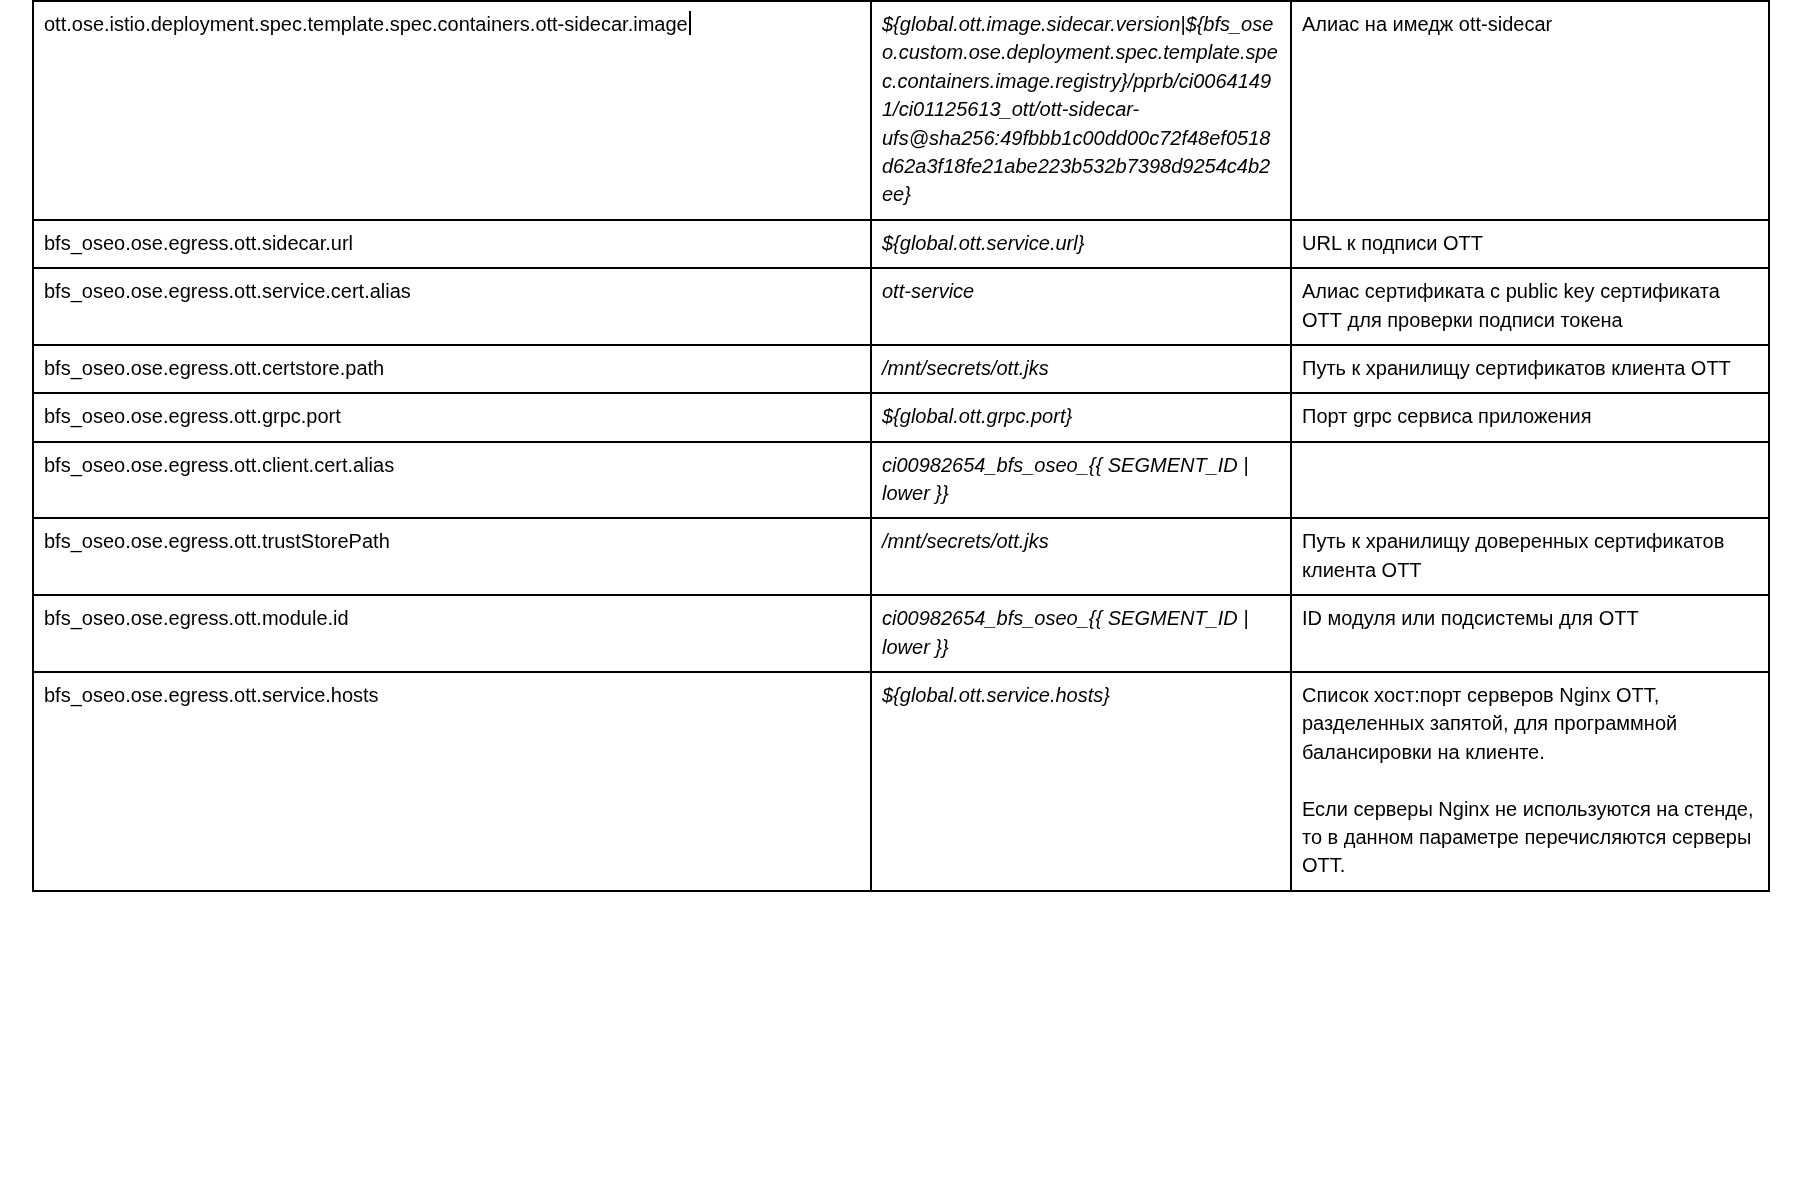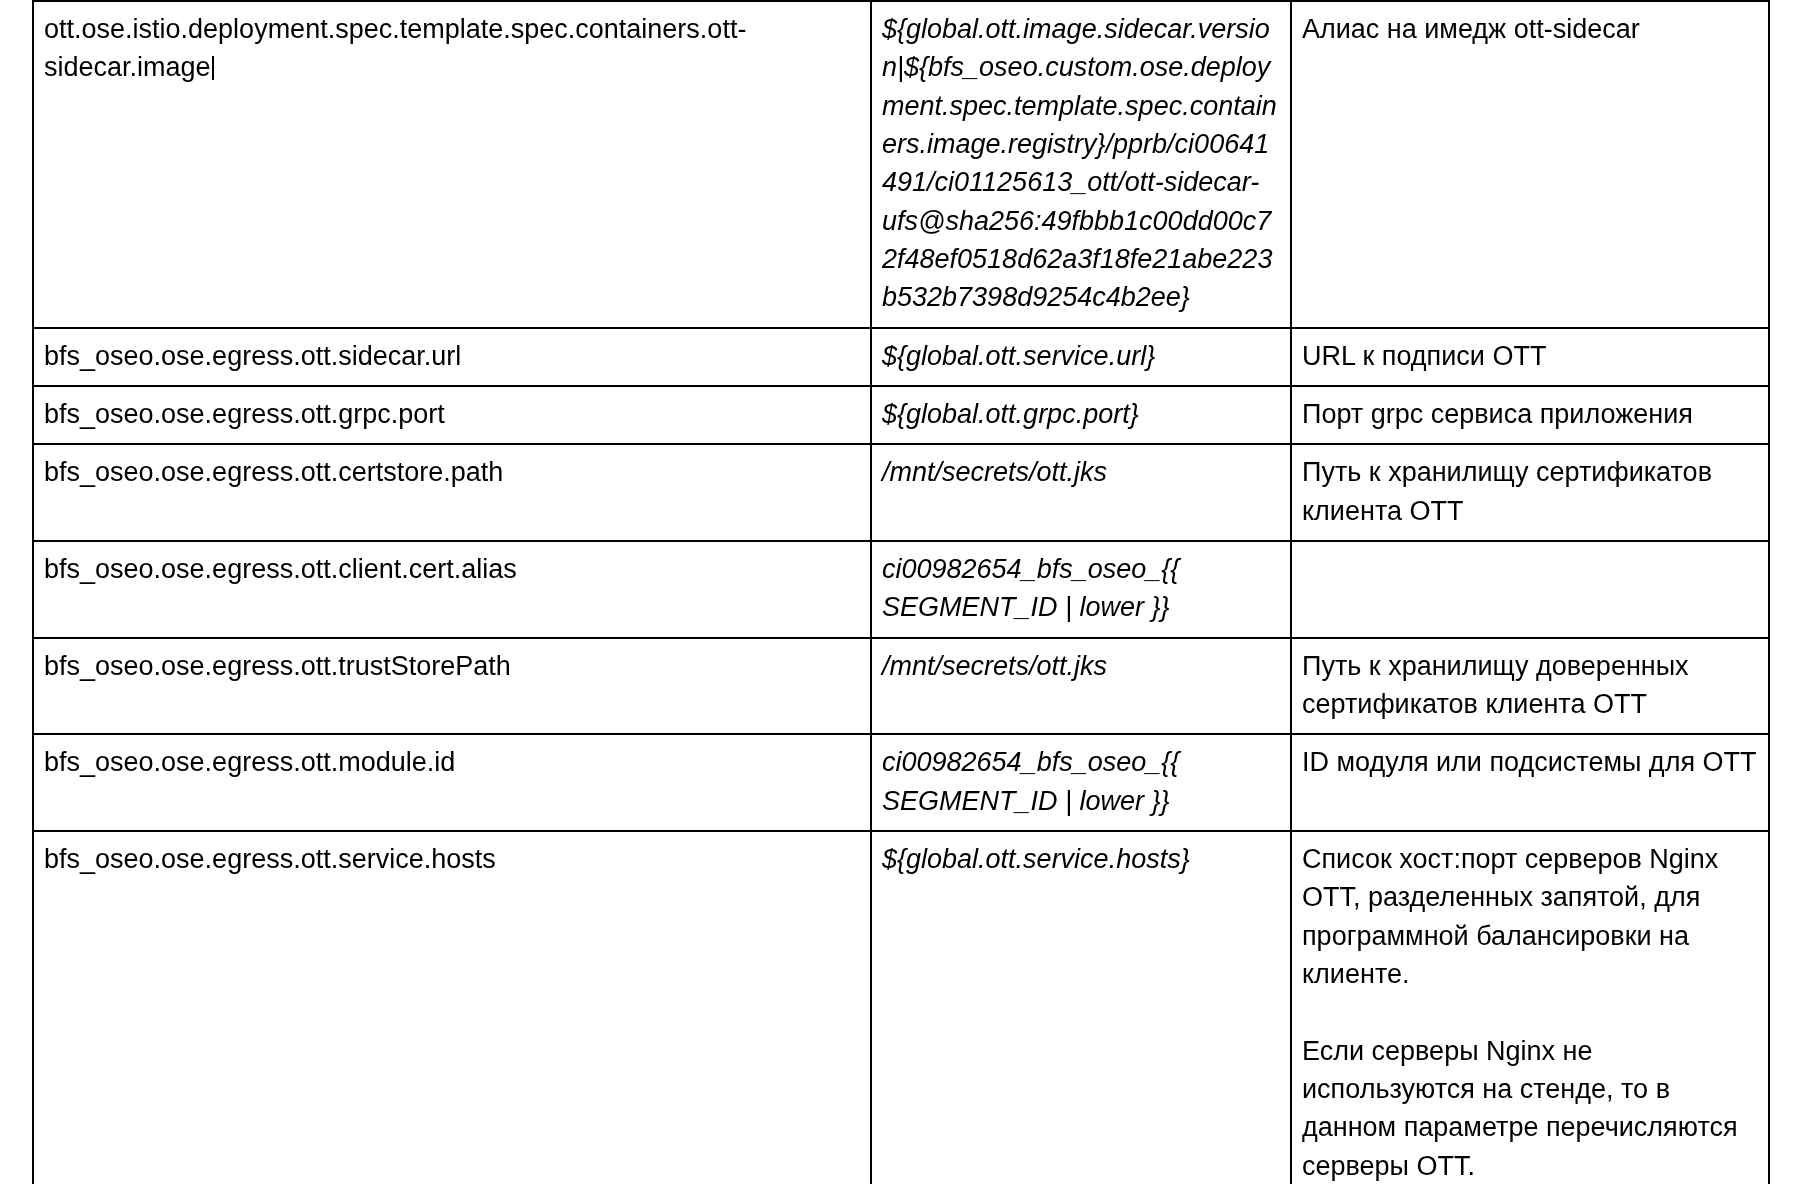--- a/index.html
+++ b/index.html
@@ -22,21 +22,21 @@
   table.params {
     border-collapse: collapse;
     width: 1736px;
     table-layout: fixed;
     margin-top: 0px;
   }
   table.params td {
     border: 2px solid #000000;
     vertical-align: top;
     padding: 8px 10px 10px 10px;
-    font-size: 27px;
+    font-size: 20px;
     line-height: 1.42;
     word-wrap: break-word;
     overflow-wrap: break-word;
     white-space: pre-wrap;
   }
   col.c-key   { width: 838px; }
   col.c-val   { width: 420px; }
   col.c-desc  { width: 478px; }
 
   .cell-key {
@@ -81,31 +81,36 @@
         <td class="cell-val">${global.ott.image.sidecar.version|${bfs_oseo.custom.ose.deployment.spec.template.spec.containers.image.registry}/pprb/ci00641491/ci01125613_ott/ott-sidecar-ufs@sha256:49fbbb1c00dd00c72f48ef0518d62a3f18fe21abe223b532b7398d9254c4b2ee}</td>
         <td class="cell-desc">Алиас на имедж ott-sidecar</td>
       </tr>
 
       <tr>
         <td class="cell-key">bfs_oseo.ose.egress.ott.sidecar.url</td>
         <td class="cell-val">${global.ott.service.url}</td>
         <td class="cell-desc">URL к подписи ОТТ</td>
       </tr>
 
-
       <tr>
-        <td class="cell-key">bfs_oseo.ose.egress.ott.grpc.port</td>
-        <td class="cell-val">${global.ott.grpc.port}</td>
-        <td class="cell-desc">Порт grpc сервиса приложения</td>
+        <td class="cell-key">bfs_oseo.ose.egress.ott.service.cert.alias</td>
+        <td class="cell-val">ott-service</td>
+        <td class="cell-desc">Алиас сертификата с public key сертификата ОТТ для проверки подписи токена</td>
       </tr>
 
       <tr>
         <td class="cell-key">bfs_oseo.ose.egress.ott.certstore.path</td>
         <td class="cell-val">/mnt/secrets/ott.jks</td>
         <td class="cell-desc">Путь к хранилищу сертификатов клиента ОТТ</td>
+      </tr>
+
+      <tr>
+        <td class="cell-key">bfs_oseo.ose.egress.ott.grpc.port</td>
+        <td class="cell-val">${global.ott.grpc.port}</td>
+        <td class="cell-desc">Порт grpc сервиса приложения</td>
       </tr>
 
       <tr>
         <td class="cell-key">bfs_oseo.ose.egress.ott.client.cert.alias</td>
         <td class="cell-val">ci00982654_bfs_oseo_{{ SEGMENT_ID | lower }}</td>
         <td class="cell-desc"></td>
       </tr>
 
       <tr>
         <td class="cell-key">bfs_oseo.ose.egress.ott.trustStorePath</td>

